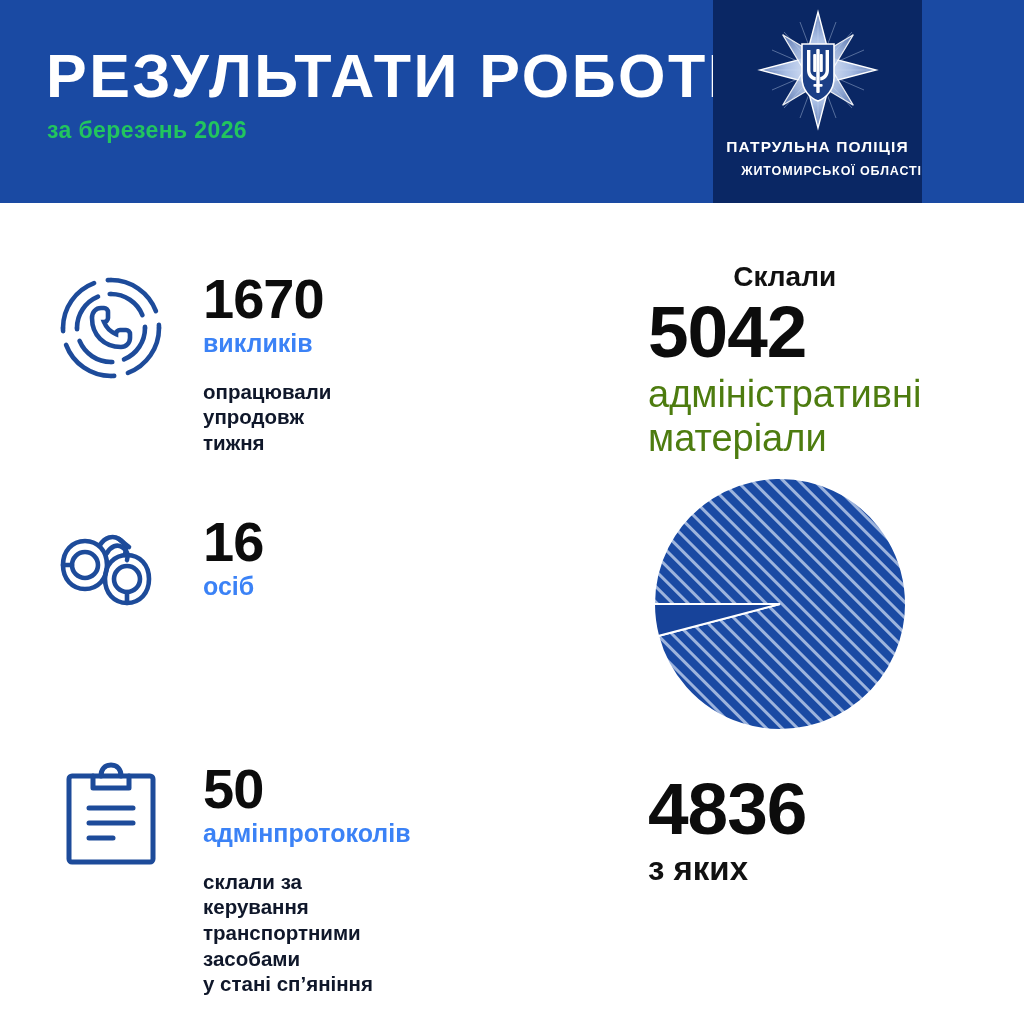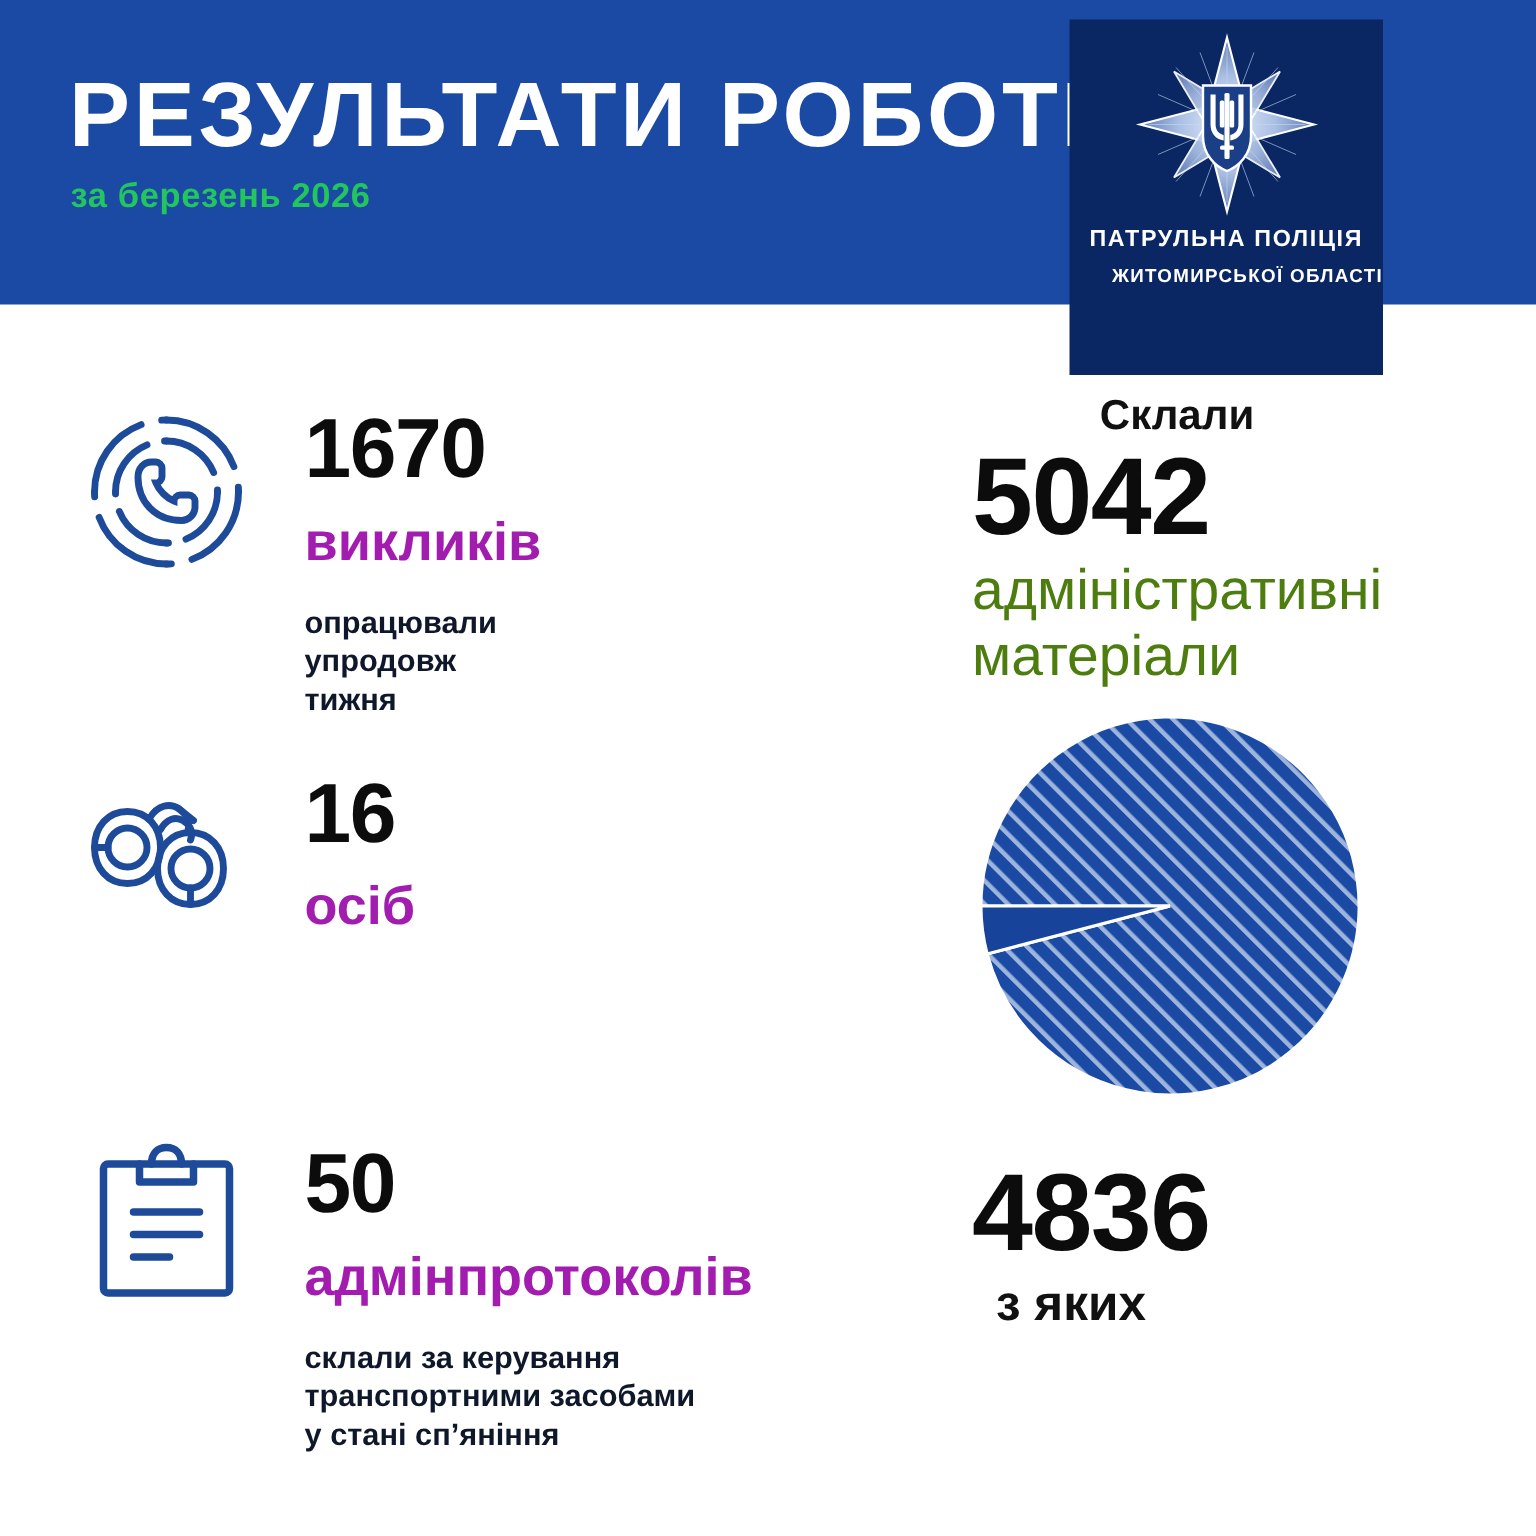--- a/index.html
+++ b/index.html
@@ -47,24 +47,23 @@
     letter-spacing: 0.4px;
     white-space: nowrap;
   }
 
   
   .logo-panel {
     position: absolute;
     left: 713px;
     top: 0;
     width: 209px;
-    height: 237px;
+    height: 203px;
     background: #0a2764;
     overflow: hidden;
-    margin-top: 13px;
   }
   .emblem {
     position: absolute;
     left: 50%;
     top: 8px;
     transform: translateX(-50%);
     width: 124px;
     height: 124px;
   }
   .logo-line1 {
@@ -110,25 +109,25 @@
   }
   .stat-number {
     color: #0c0c0c;
     font-size: 56px;
     font-weight: bold;
     line-height: 0.96;
     letter-spacing: -1px;
     white-space: nowrap;
   }
   .stat-unit {
-    color: #a21caf;
-    font-size: 36px;
+    color: #3b82f6;
+    font-size: 25px;
     font-weight: bold;
     line-height: 1.08;
-    margin-top: 16px;
+    margin-top: 4px;
     white-space: nowrap;
   }
   .stat-desc {
     color: #0f172a;
     font-size: 20.5px;
     font-weight: bold;
     line-height: 1.25;
     margin-top: 22px;
     white-space: pre-line;
   }
@@ -186,21 +185,20 @@
     letter-spacing: -1px;
     white-space: nowrap;
   }
   .rb-line {
     color: #111111;
     font-size: 33px;
     font-weight: bold;
     line-height: 1.2;
     margin-top: 4px;
     white-space: pre-line;
-    margin-left: 16px;
   }
 </style>
 </head>
 <body>
 
 <div class="header">
   <div class="header-title">РЕЗУЛЬТАТИ РОБОТИ</div>
   <div class="header-subtitle">за березень 2026</div>
 </div>
 

